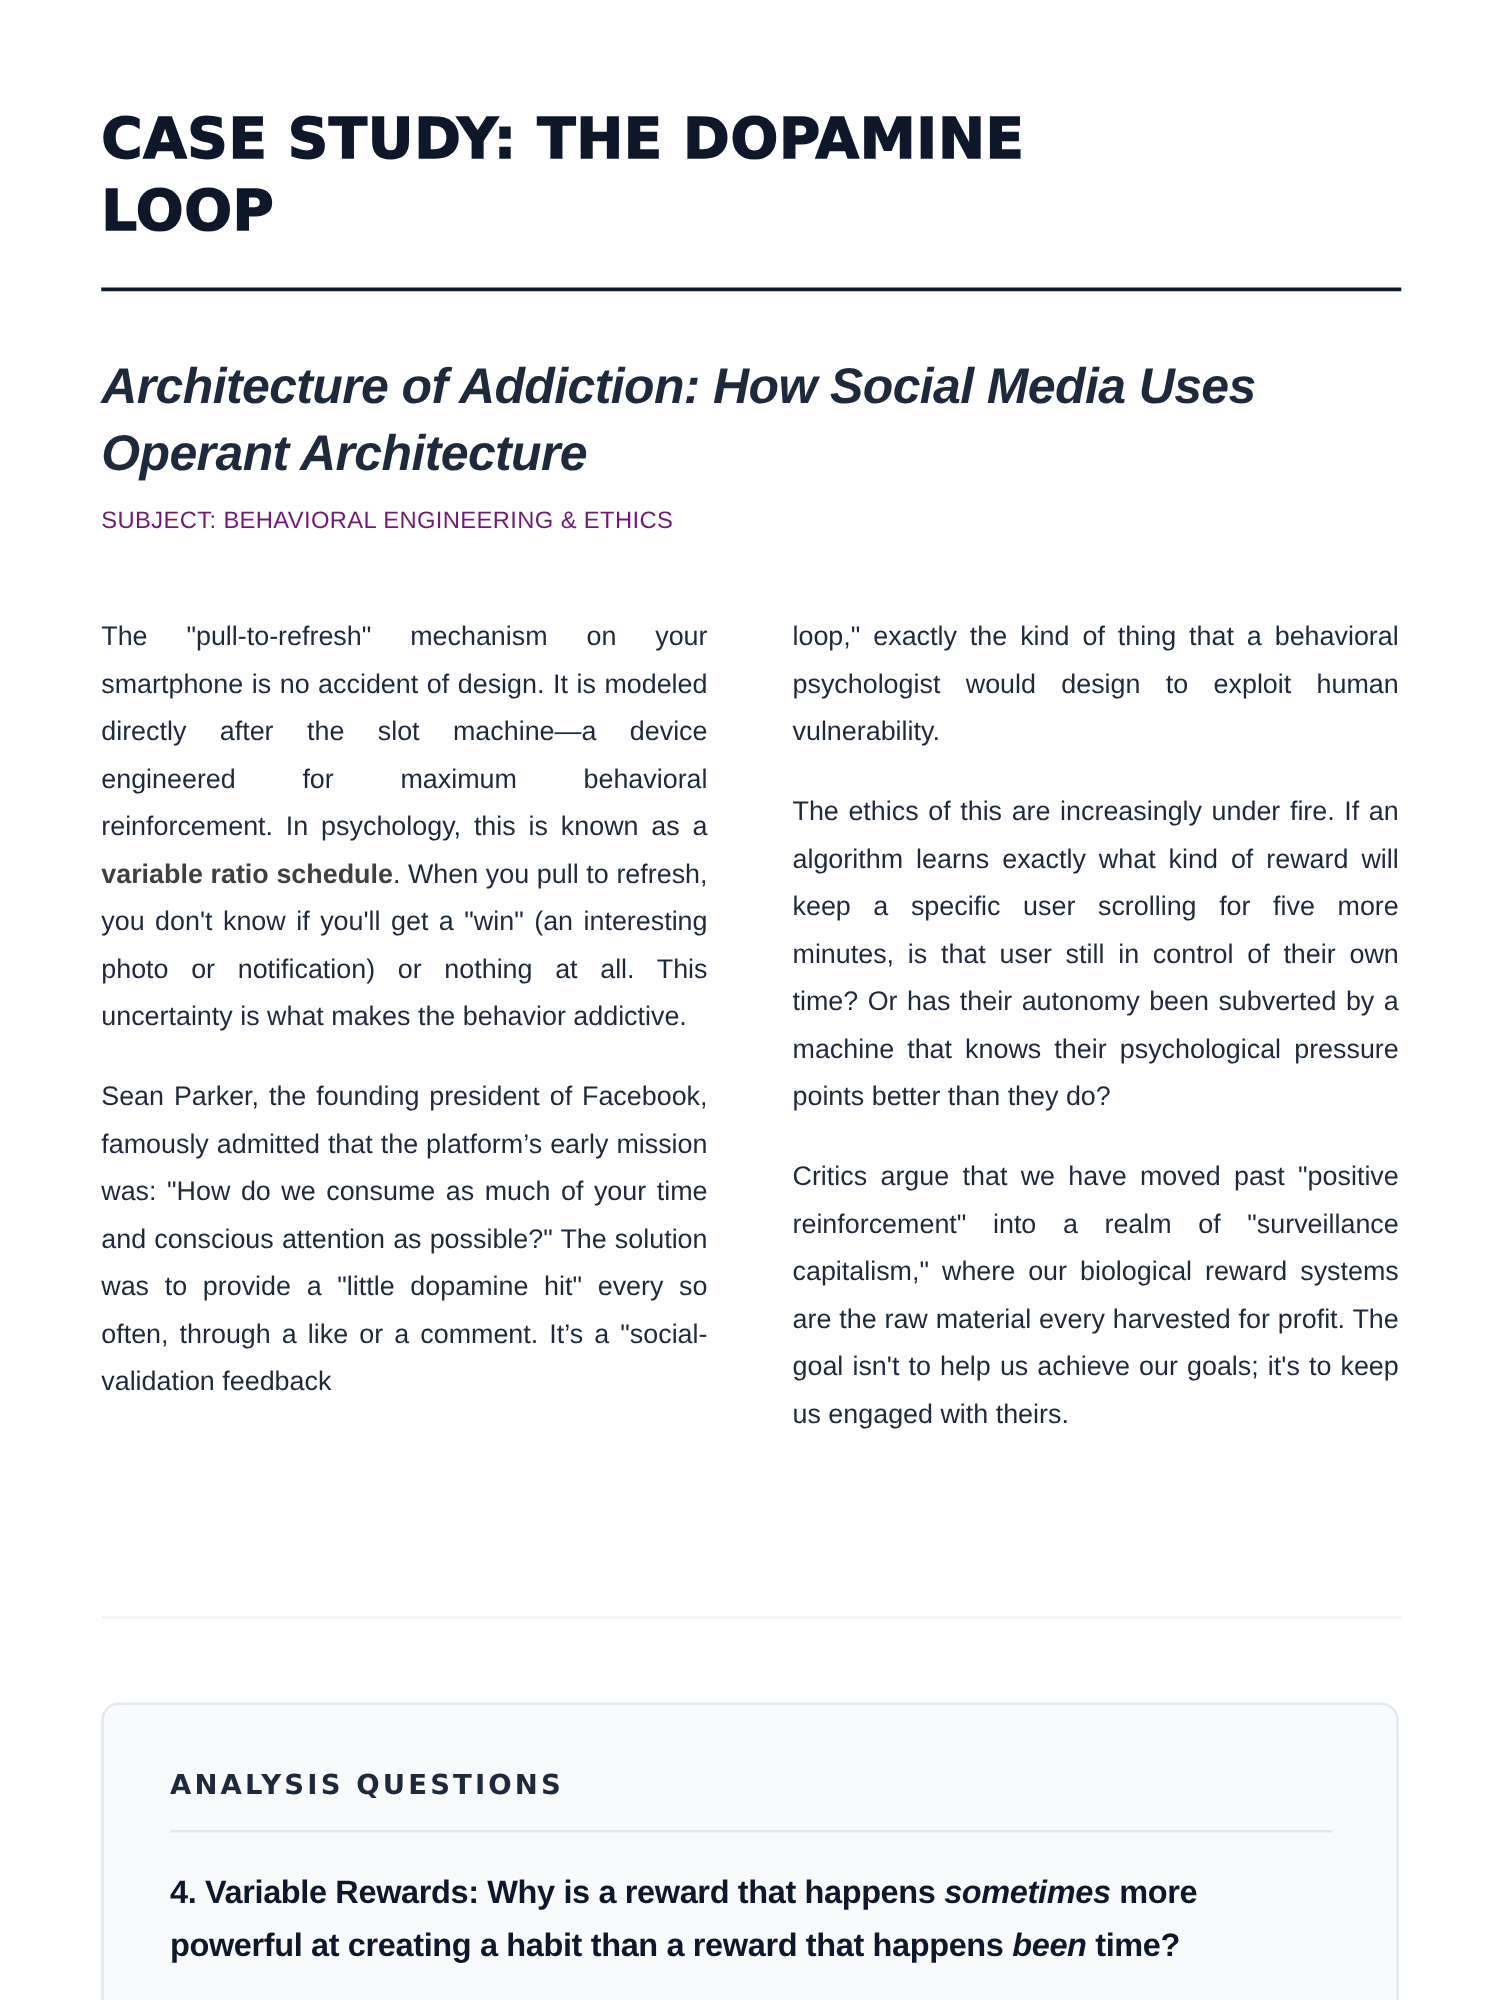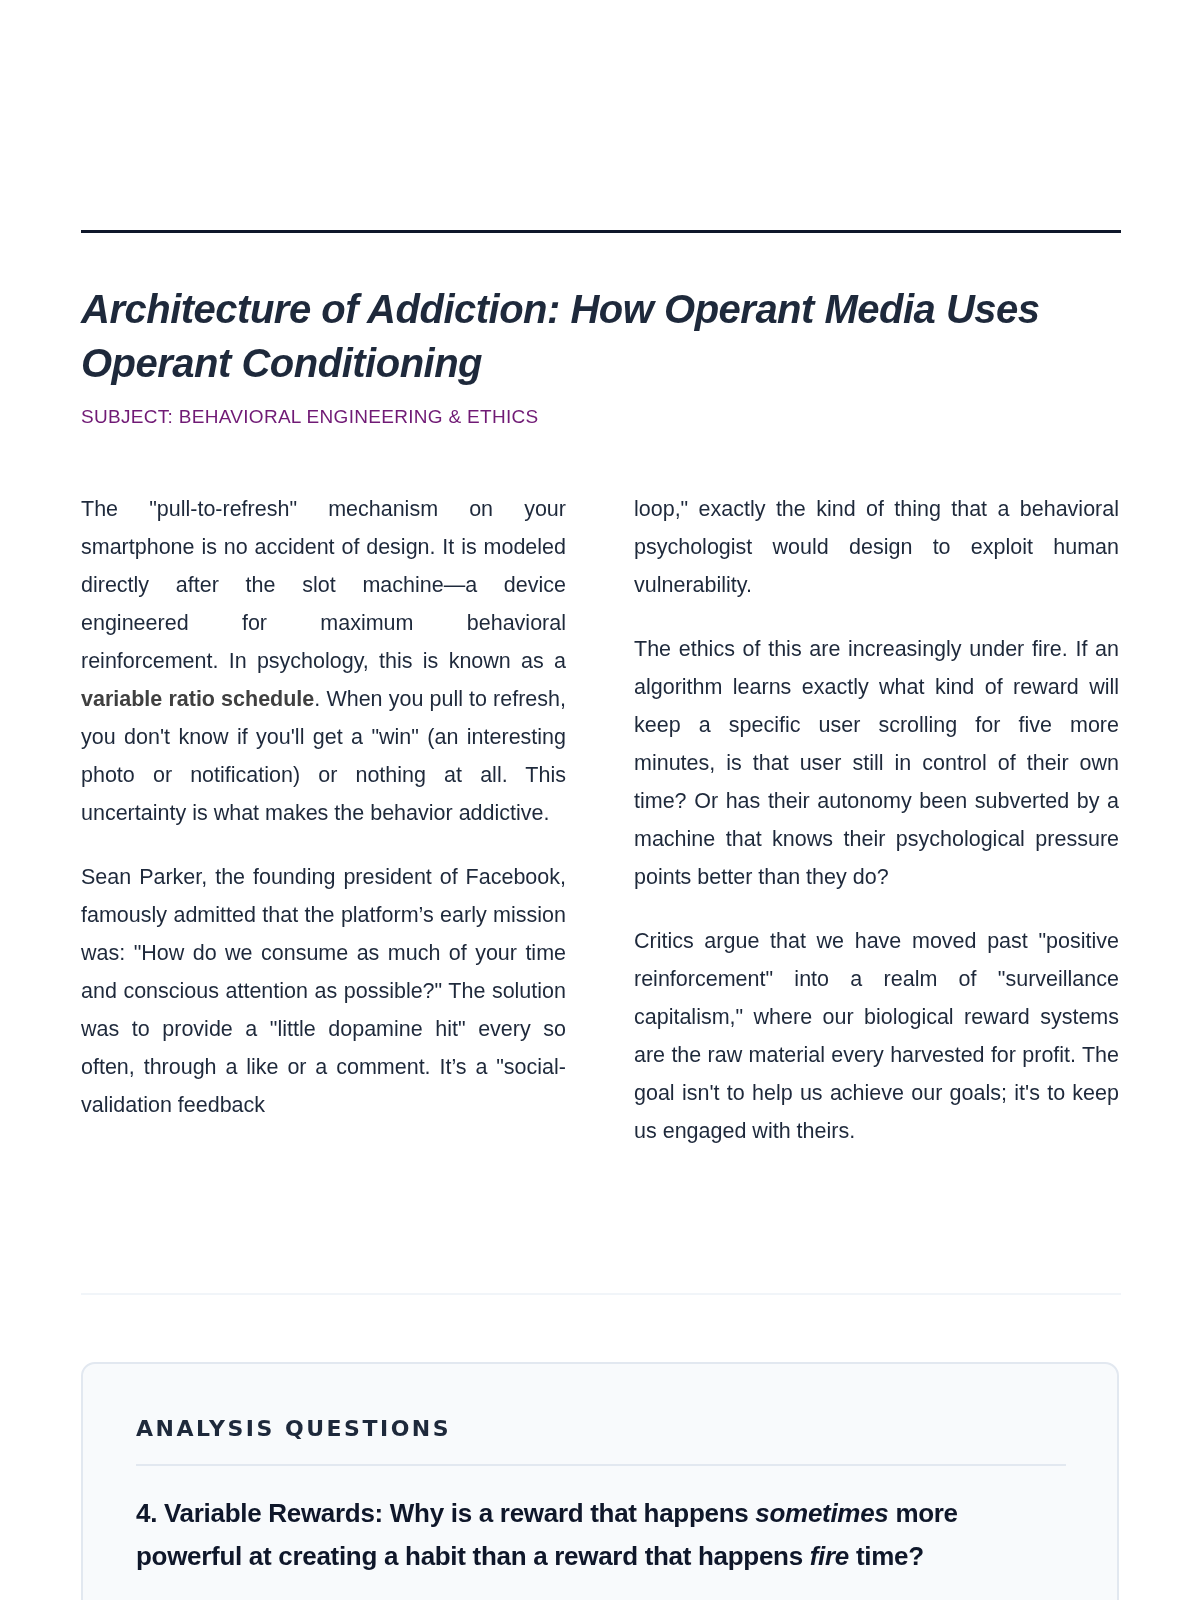--- a/index.html
+++ b/index.html
@@ -27,38 +27,39 @@
   .analysis-rule { position: absolute; left: 53px; top: 100px; width: 930px; height: 2px; background: #e2e8f0; }
   .question { position: absolute; left: 53px; top: 128px; width: 930px; margin: 0; font-family: "Liberation Sans", sans-serif; font-weight: 700; font-size: 26px; line-height: 43px; color: #0f172a; letter-spacing: -0.3px; }
   .question i { font-style: italic; }
 </style>
 </head>
 <body>
 
 <div class="page">
 
   <header class="header">
+    <h1 class="doc-title">CASE STUDY: THE DOPAMINE LOOP</h1>
   </header>
 
-  <h2 class="article-title">Architecture of Addiction: How Operant Media Uses Operant Conditioning</h2>
+  <h2 class="article-title">Architecture of Addiction: How Social Media Uses Operant Architecture</h2>
   <div class="subject">SUBJECT: BEHAVIORAL ENGINEERING &amp; ETHICS</div>
 
   <section class="columns">
     <div class="col col-left">
       <p><span>The "pull-to-refresh" mechanism on your smartphone is no accident of design. It is modeled directly after the slot machine—a device engineered for maximum behavioral reinforcement. In psychology, this is known as a </span><b>variable ratio schedule</b><span>. When you pull to refresh, you don't know if you'll get a "win" (an interesting photo or notification) or nothing at all. This uncertainty is what makes the behavior addictive.</span></p>
       <p>Sean Parker, the founding president of Facebook, famously admitted that the platform’s early mission was: "How do we consume as much of your time and conscious attention as possible?" The solution was to provide a "little dopamine hit" every so often, through a like or a comment. It’s a "social-validation feedback</p>
     </div>
     <div class="col col-right">
       <p>loop," exactly the kind of thing that a behavioral psychologist would design to exploit human vulnerability.</p>
       <p>The ethics of this are increasingly under fire. If an algorithm learns exactly what kind of reward will keep a specific user scrolling for five more minutes, is that user still in control of their own time? Or has their autonomy been subverted by a machine that knows their psychological pressure points better than they do?</p>
       <p>Critics argue that we have moved past "positive reinforcement" into a realm of "surveillance capitalism," where our biological reward systems are the raw material every harvested for profit. The goal isn't to help us achieve our goals; it's to keep us engaged with theirs.</p>
     </div>
   </section>
 
   <div class="divider"></div>
 
   <section class="analysis">
     <h3 class="analysis-heading">ANALYSIS QUESTIONS</h3>
     <div class="analysis-rule"></div>
-    <p class="question"><span>4. Variable Rewards: Why is a reward that happens </span><i>sometimes</i><span> more powerful at creating a habit than a reward that happens </span><i>fire</i><span> time?</span></p>
+    <p class="question"><span>4. Variable Rewards: Why is a reward that happens </span><i>sometimes</i><span> more powerful at creating a habit than a reward that happens </span><i>been</i><span> time?</span></p>
   </section>
 
 </div>
 
 </body></html>

